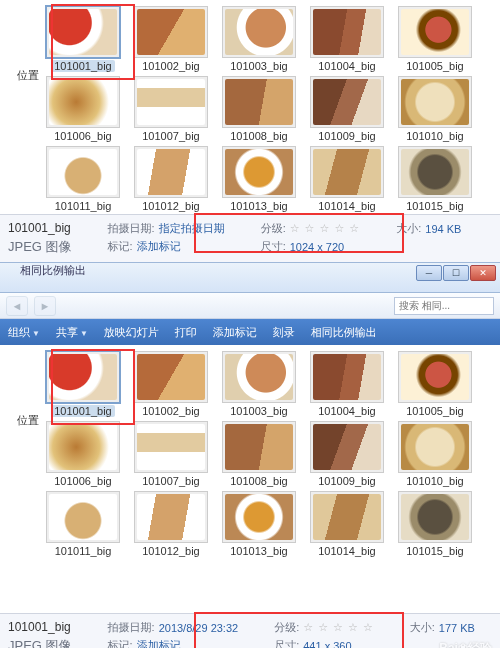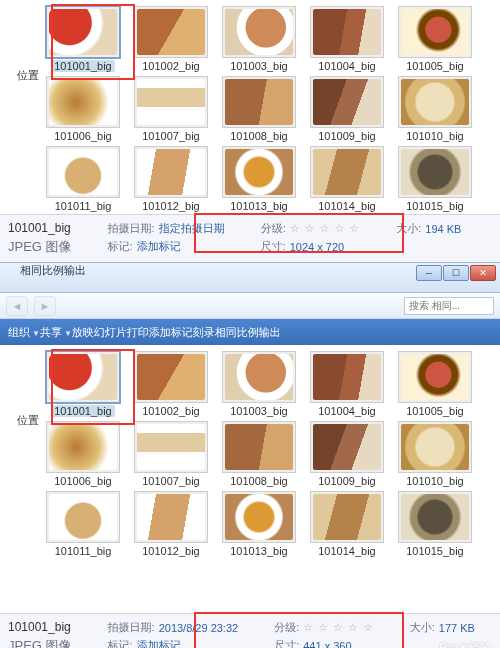--- a/index.html
+++ b/index.html
@@ -23,22 +23,22 @@
 .stars{color:#bbb;letter-spacing:1px;font-size:11px}
 .titlebar{height:31px;background:linear-gradient(#eaf2fb,#d5e4f7);border-top:1px solid #9fb8d9;border-bottom:1px solid #9fb8d9;display:flex;align-items:flex-start;padding:0 20px;position:relative}
 .titlebar .t{color:#335;font-size:11px}
 .winbtns{position:absolute;right:4px;top:2px;display:flex;gap:1px}
 .wb{width:26px;height:16px;border:1px solid #6a8bbd;background:linear-gradient(#dce9fb,#b7cdea);display:flex;align-items:center;justify-content:center;font-size:9px;color:#345;border-radius:2px}
 .wb.close{background:linear-gradient(#e98,#c54);color:#fff;border-color:#a44}
 .navbar{height:26px;background:linear-gradient(#fafcff,#e6edf7);border-bottom:1px solid #c9d4e6;display:flex;align-items:center;padding:0 6px;gap:6px;position:relative}
 .navbtn{width:22px;height:20px;border-radius:3px;background:#eaf0fa;border:1px solid #bcd;display:flex;align-items:center;justify-content:center;color:#678}
 .navbtn.dis{opacity:.45}
 .searchbar{margin-left:auto;display:flex;align-items:center;gap:4px}
-.sbox{width:90px;height:18px;border:1px solid #b9c7dd;background:#fff;font-size:10px;padding:4px 4px;color:#aaa}
-.toolbar{height:26px;background:linear-gradient(#4d85d1,#3a6fb8);display:flex;align-items:center;padding:0 8px;}
+.sbox{width:100px;height:18px;border:1px solid #b9c7dd;background:#fff;font-size:10px;padding:4px 4px;color:#aaa}
+.toolbar{height:26px;background:linear-gradient(#4d85d1,#3a6fb8);display:flex;align-items:center;padding:0 8px;gap:16px}
 .tbtn{color:#fff;font-size:11px;cursor:pointer;white-space:nowrap}
 .tarrow{color:#dbe8fb;font-size:8px;margin-left:2px}
 .food{position:absolute;inset:2px;border-radius:2px}
 
 .f1{background:radial-gradient(circle at 30% 30%,#d83a2a 0 38%,#fff 40% 55%,#e8d6b8 60%)}
 .f2{background:linear-gradient(120deg,#b56a3a 0 50%,#e0b070 50% 100%)}
 .f3{background:radial-gradient(circle at 60% 40%,#ce8a58 0 40%,#fff 42% 58%,#e0cfae 60%)}
 .f4{background:linear-gradient(100deg,#8a4a2f 0 45%,#a66040 45% 70%,#e8d8c0 70%)}
 .f5{background:radial-gradient(circle at 55% 45%,#c54 0 28%,#740 30% 42%,#fdf1d6 50%)}
 .f6{background:radial-gradient(circle at 40% 50%,#b97a34,#e2c27a 50%,#fff 70%)}

